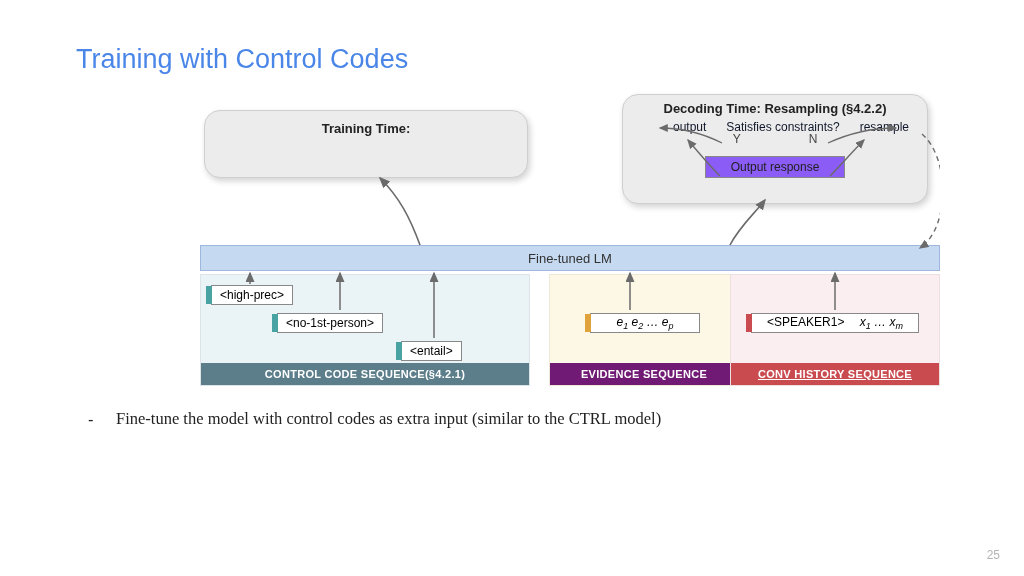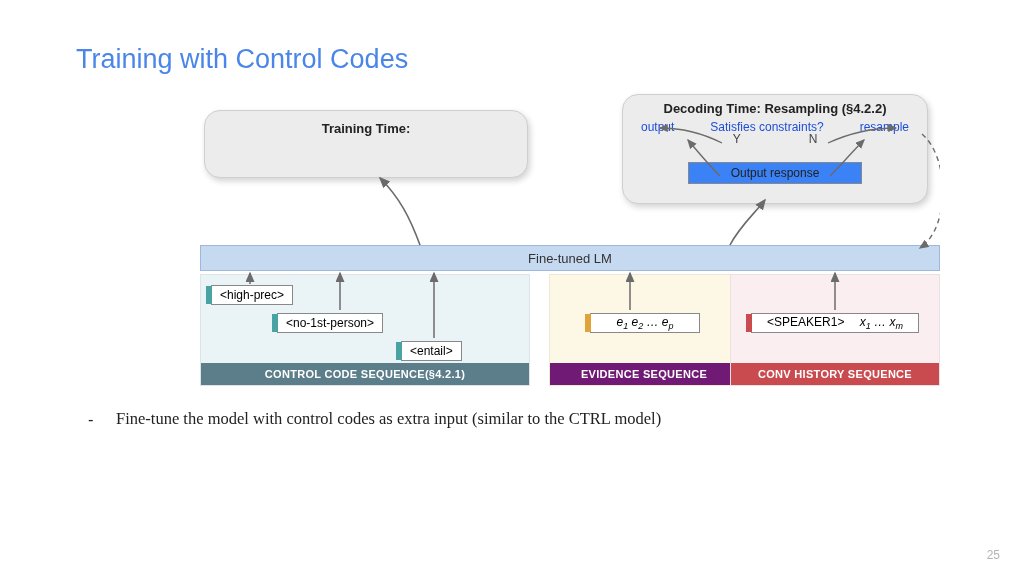--- a/index.html
+++ b/index.html
@@ -32,27 +32,27 @@
     color: #222;
     text-align: center;
     font-size: 13px;
   }
   .train-box { top: 12px; left: 4px; width: 324px; height: 68px; padding: 10px 8px; }
   .train-box .ttl { font-weight: 600; font-size: 13px; margin-bottom: 6px; }
   .dec-box { top: -4px; left: 422px; width: 306px; height: 110px; padding: 6px 10px 8px; }
   .dec-box .ttl { font-weight: 700; font-size: 13px; margin-bottom: 4px; }
   .dec-inner {
     display: flex; justify-content: space-between; align-items: center;
-    font-size: 12px; color: #1d4ed8; padding: 0 8px;
+    font-size: 12px; color: #0f172a; padding: 0 8px; margin-left: 32px;
   }
   .dec-center { text-align: center; }
   .yn { display: flex; justify-content: center; gap: 68px; font-size: 12px; color: #444; margin-top: -2px; }
   .out-resp {
-    margin: 16px auto 0; width: 174px; height: 22px;
-    background: #3b82f6; border: 1px solid #888;
+    margin: 10px auto 0; width: 140px; height: 22px;
+    background: #8b5cf6; border: 1px solid #888;
     font-size: 12px; display:flex; align-items:center; justify-content:center;
   }
   .lm-bar {
     position: absolute;
     top: 147px; left: 0; width: 740px; height: 26px;
     background: #c5d9f1; border: 1px solid #9fb7dc;
     display:flex; align-items:center; justify-content:center;
     font-size: 13px; color: #333;
   }
   
@@ -64,21 +64,21 @@
   .region.evi  { left: 349px; width: 190px; background: #fdf7e6; }
   .region.hist { left: 530px; width: 210px; background: #fbeef0; }
   .region .foot {
     position: absolute; bottom: 0; left: 0; right: 0; height: 22px;
     color: #fff; font-size: 11px; font-weight: 700;
     display:flex; align-items:center; justify-content:center;
     letter-spacing: 0.3px;
   }
   .region.ctrl .foot { background: #5b7e8a; }
   .region.evi  .foot { background: #701a75; }
-  .region.hist .foot { background: #c94a4f; }
+  .region.hist .foot { background: #c94a4f; text-decoration: underline; }
   .token {
     position: absolute; background: #fff; border: 1px solid #888;
     font-size: 12px; height: 20px; display:flex; align-items:center;
     padding: 8px 8px;
   }
   .token .tab { position:absolute; left:-6px; top:0; bottom:0; width:6px; }
   .ctrl .token .tab { background: #4aa3a3; }
   .evi  .token .tab { background: #e0a23a; }
   .hist .token .tab { background: #c94a4f; }
   .ctrl .t1 { top: 10px; left: 10px; }

